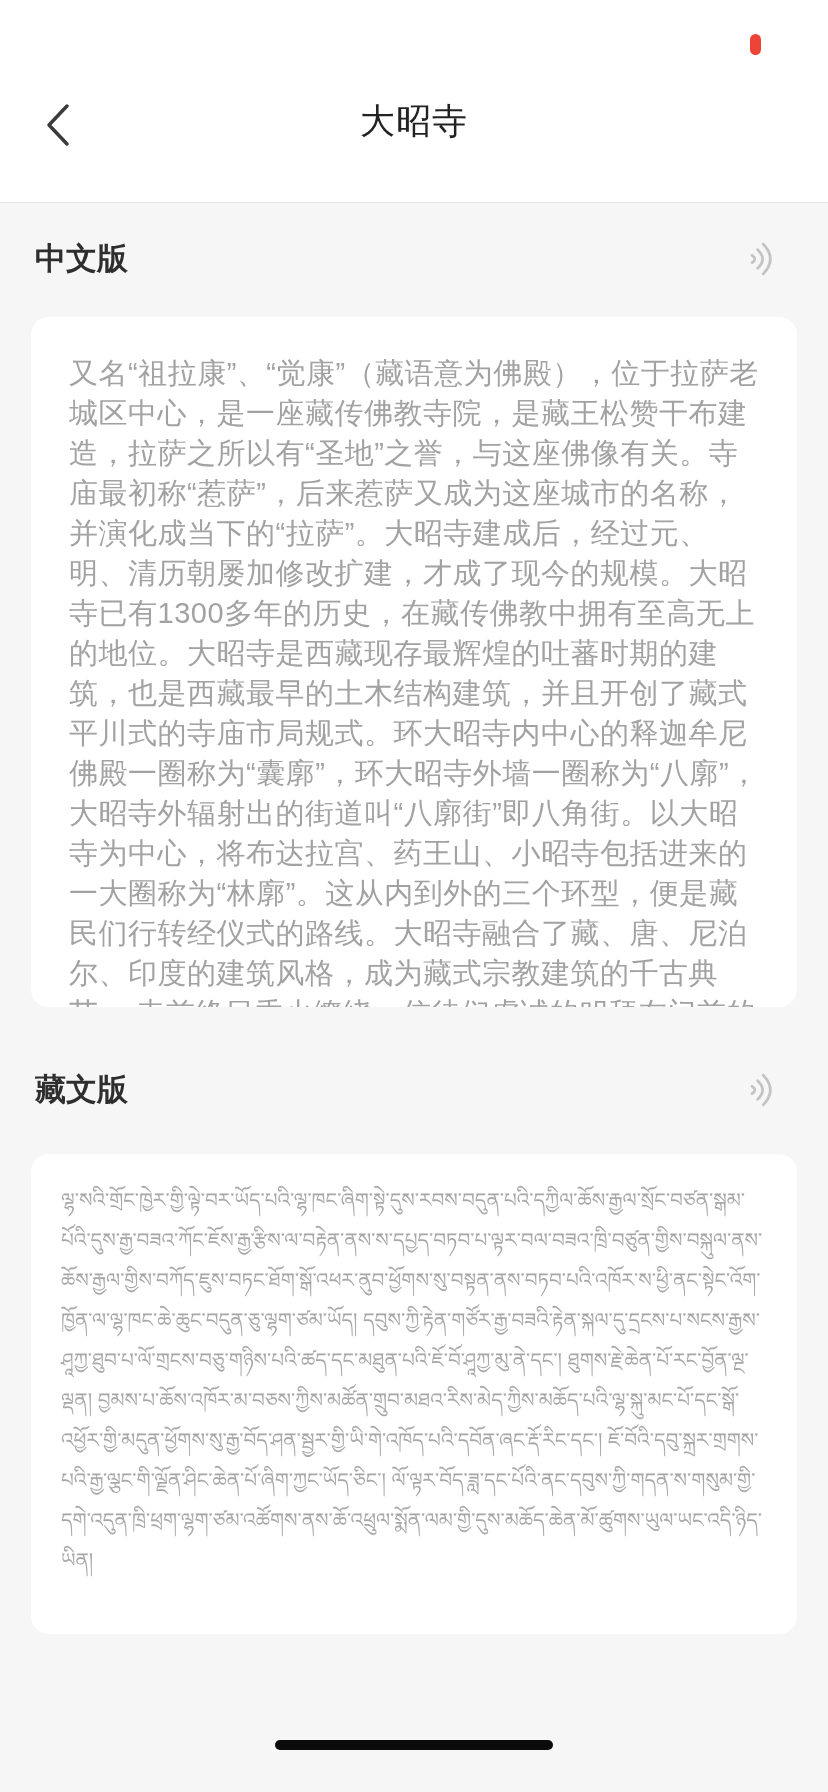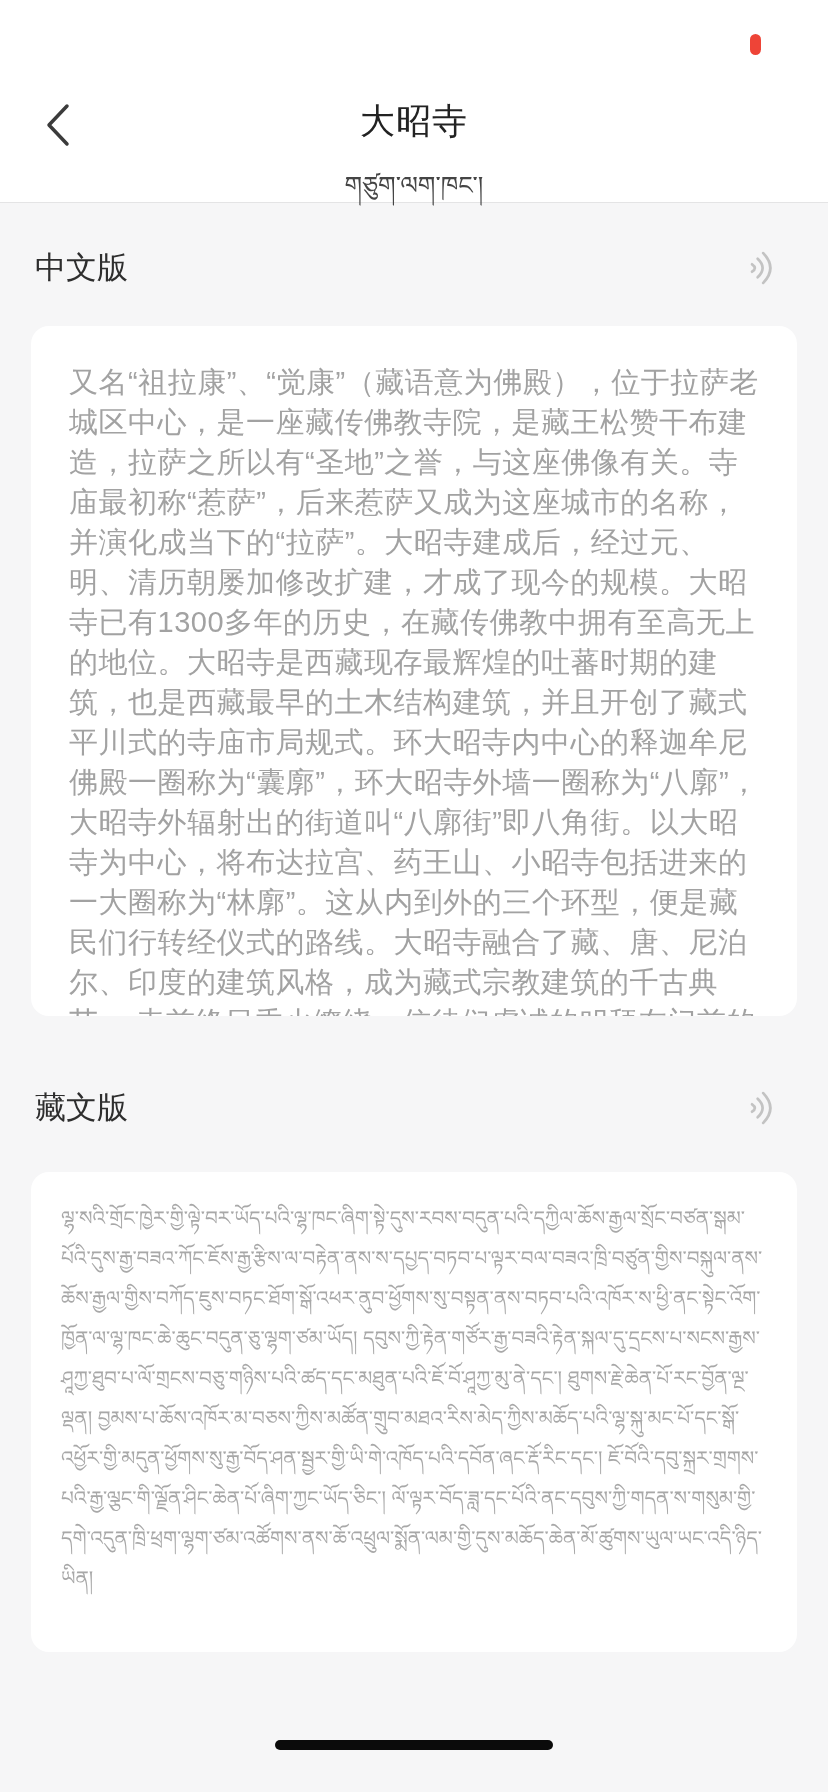--- a/index.html
+++ b/index.html
@@ -61,21 +61,22 @@
   }
   
   .main {
     padding: 0 31px;
   }
   .section-head {
     display: flex;
     align-items: center;
     justify-content: space-between;
     height: 40px;
-    margin: 16px 4px;
+    margin: 7px 4px;
+    font-weight: bold;
   }
   .section-head.first { padding-top: 30px; }
   .section-head.second { padding-top: 56px; }
   .section-label {
     font-size: 31px;
     color: #2e2e2e;
   }
   .tts-btn {
     background: none;
     border: none;
@@ -136,21 +137,20 @@
     <span class="rec-pill"></span>
     <button class="back-btn">
       <span>
         <svg width="30" height="48" viewBox="0 0 30 48">
           <polyline points="24,5 6,24 24,43" fill="none" stroke="#3b3b3b" stroke-width="3.5" stroke-linecap="round" stroke-linejoin="round"></polyline>
         </svg>
       </span>
     </button>
     <div class="titles">
       <h1 class="page-title">大昭寺</h1>
-      <div class="page-subtitle">གཙུག་ལག་ཁང་།</div>
     </div>
   </div>
 
   <div class="main">
 
     <section>
       <div class="section-head first">
         <span class="section-label">中文版</span>
         <button class="tts-btn">
           <span>

